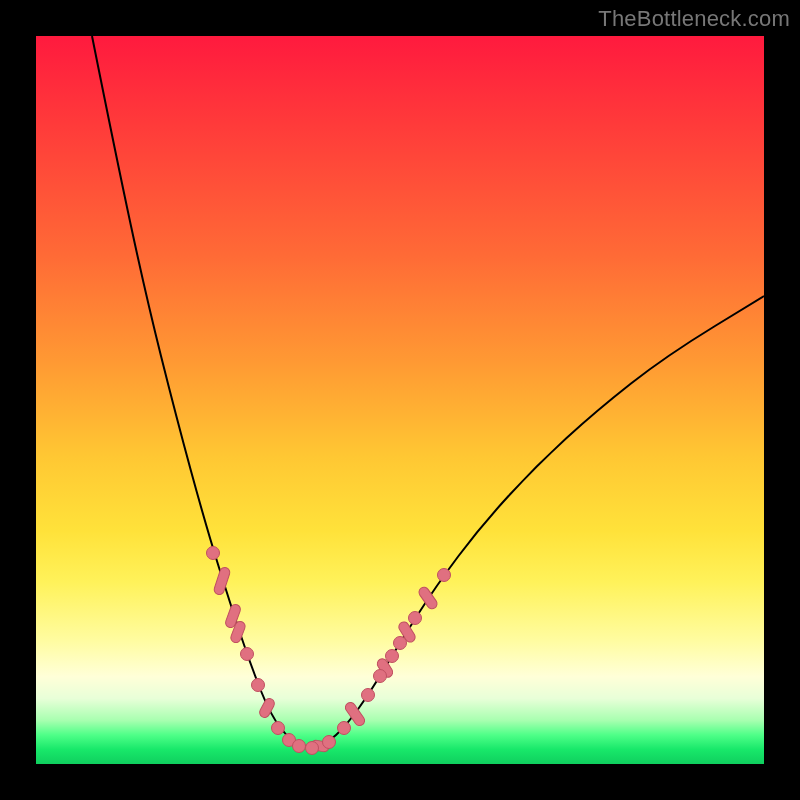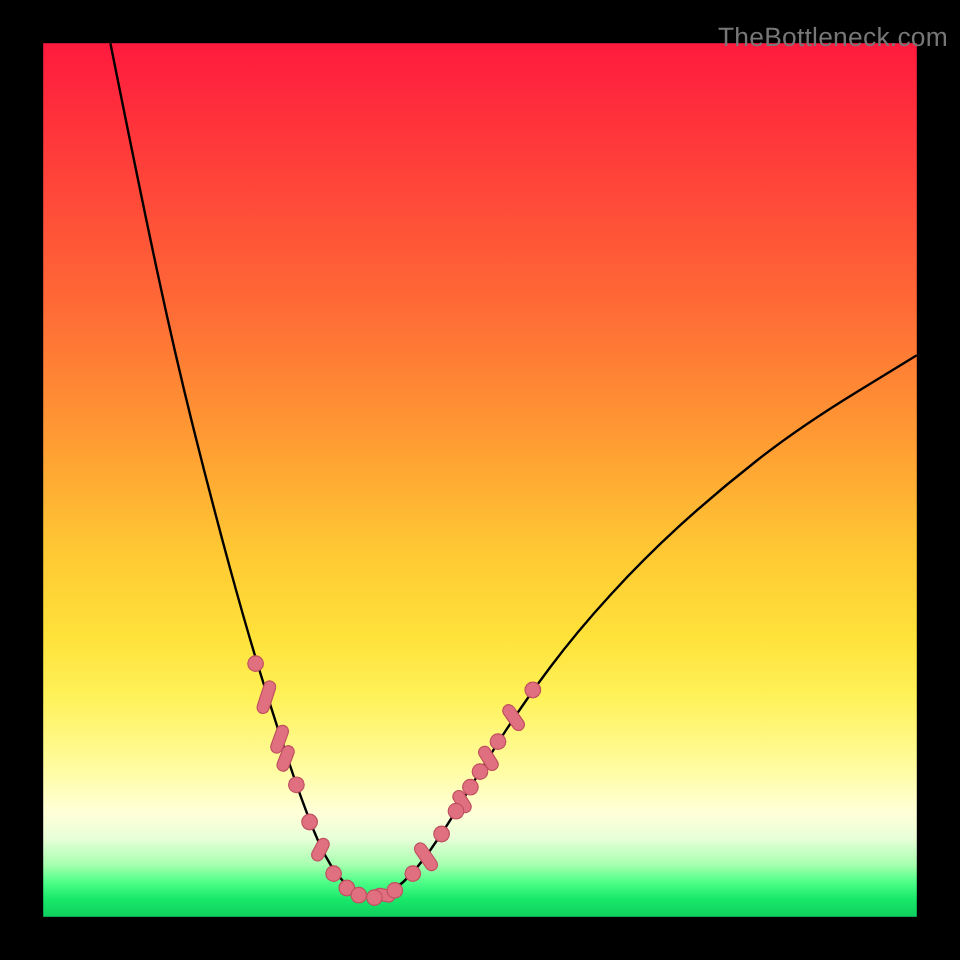--- a/index.html
+++ b/index.html
@@ -44,21 +44,20 @@
   }
   .attribution {
     position: absolute;
     top: 6px;
     right: 10px;
     color: #777;
     font-size: 22px;
     font-weight: 500;
     letter-spacing: 0.2px;
     z-index: 5;
-    margin-top: 12px;
   }
   svg.curve {
     position: absolute;
     left: 0;
     top: 0;
     width: 728px;
     height: 728px;
     overflow: visible;
   }
   .curve-path {

